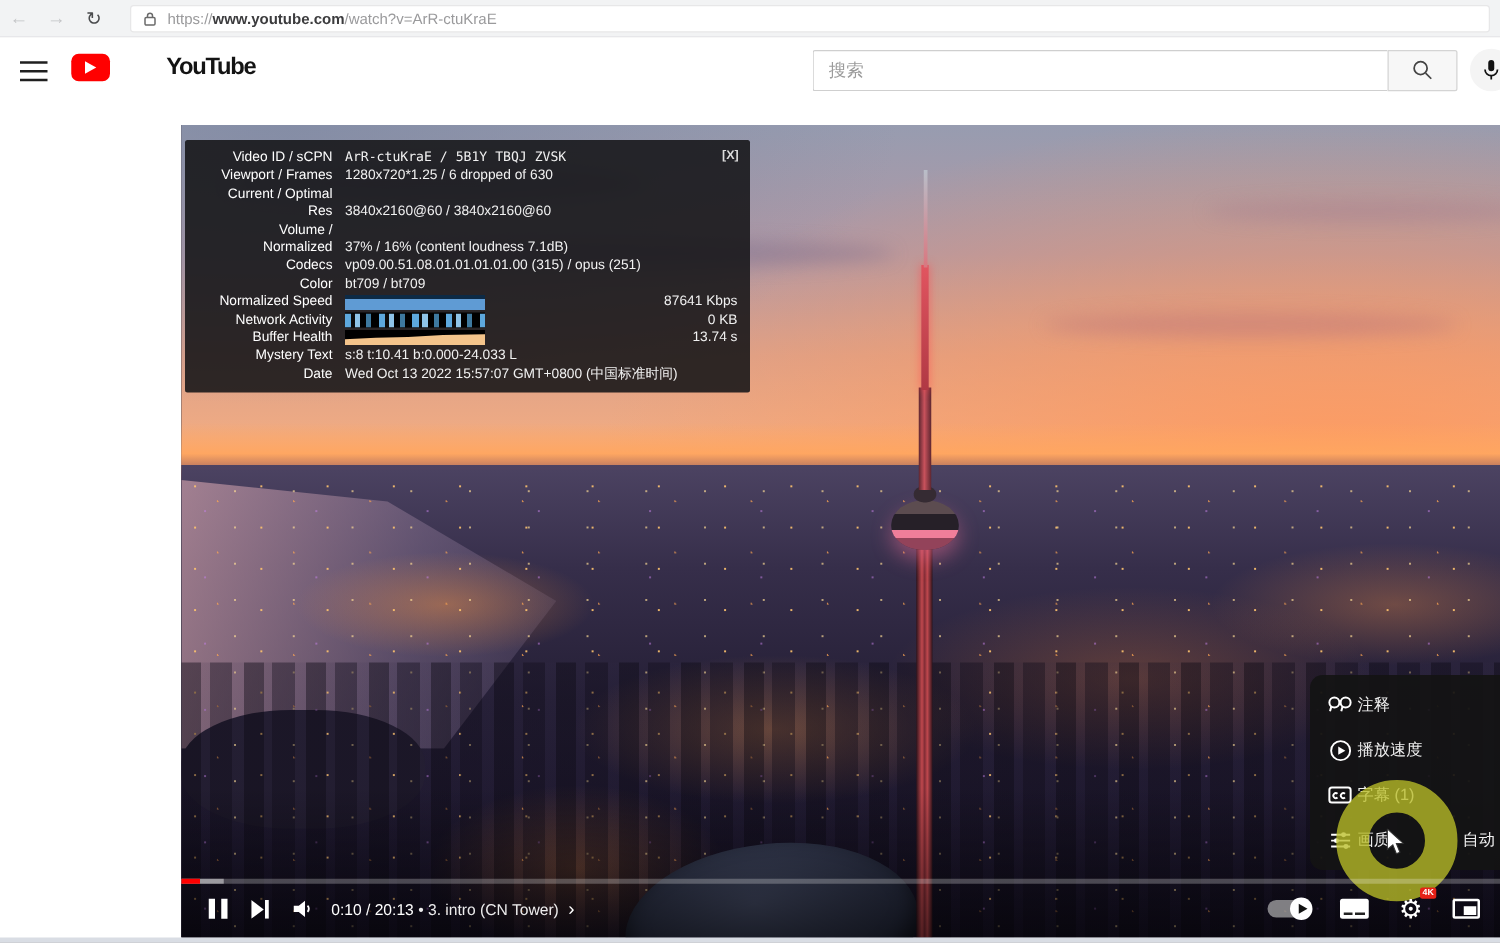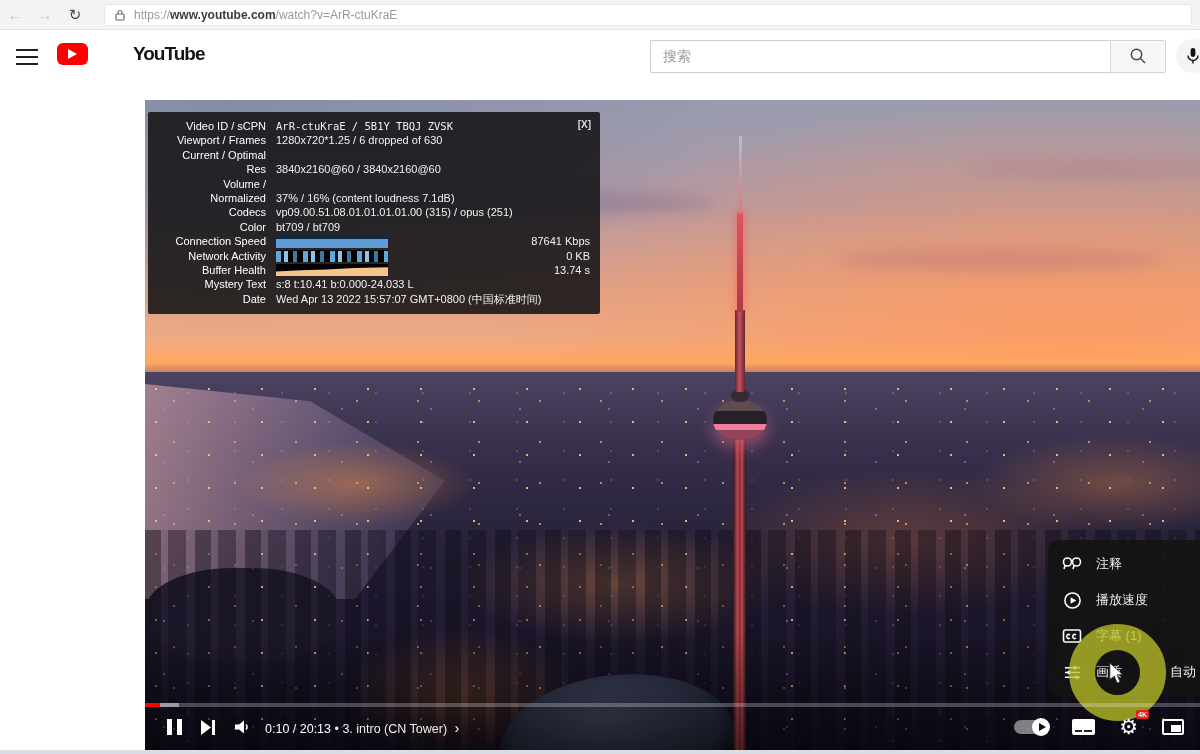--- a/index.html
+++ b/index.html
@@ -111,21 +111,21 @@
   .g-buf { background:#000; position:relative; overflow:hidden; }
   .g-buf:before { content:""; position:absolute; inset:0; background:#f4c48b;
     clip-path:polygon(0 58%, 22% 48%, 45% 42%, 70% 30%, 100% 24%, 100% 100%, 0 100%); }
   .s-close { position:absolute; right:9px; top:7px; color:#ddd; font-size:10px; font-weight:bold; cursor:pointer; }
 
   
   .menu { position:absolute; left:903px; top:440px; width:180px; background:rgba(20,20,20,.92);
     border-radius:10px 0 0 10px; padding:6px 0; z-index:6; }
   .m-item { height:36px; display:flex; align-items:center; padding:0 14px; color:#eee; font-size:13px; }
   .m-icon { width:20px; display:flex; justify-content:center; flex:none; }
-  .m-label { margin-left:14px; white-space:nowrap; }
+  .m-label { margin-left:4px; white-space:nowrap; }
   .m-value { margin-left:auto; color:#eee; white-space:nowrap; }
 
   
   .ring { position:absolute; left:924px; top:524px; width:97px; height:97px; border-radius:50%;
     border:26px solid rgba(186,190,40,.78); z-index:7; }
   .cursor { position:absolute; left:964px; top:563px; z-index:8; }
 
   
   .shade { position:absolute; left:0; bottom:0; width:100%; height:120px; z-index:4;
     background:linear-gradient(to bottom, rgba(0,0,0,0), rgba(0,0,0,.55)); }
@@ -254,41 +254,41 @@
       </div>
     <div class="s-row">
         <div class="s-label">Codecs</div>
         <div class="s-val">vp09.00.51.08.01.01.01.01.00 (315) / opus (251)</div>
       </div>
     <div class="s-row">
         <div class="s-label">Color</div>
         <div class="s-val">bt709 / bt709</div>
       </div>
     <div class="s-row">
-        <div class="s-label">Connection Speed</div>
+        <div class="s-label">Normalized Speed</div>
         <div class="s-graph g-conn"></div>
         <div class="s-val s-right">87641 Kbps</div>
       </div>
     <div class="s-row">
         <div class="s-label">Network Activity</div>
         <div class="s-graph g-net"></div>
         <div class="s-val s-right">0 KB</div>
       </div>
     <div class="s-row">
         <div class="s-label">Buffer Health</div>
         <div class="s-graph g-buf"></div>
         <div class="s-val s-right">13.74 s</div>
       </div>
     <div class="s-row">
         <div class="s-label">Mystery Text</div>
         <div class="s-val">s:8 t:10.41 b:0.000-24.033 L</div>
       </div>
     <div class="s-row">
         <div class="s-label">Date</div>
-        <div class="s-val">Wed Apr 13 2022 15:57:07 GMT+0800 (中国标准时间)</div>
+        <div class="s-val">Wed Oct 13 2022 15:57:07 GMT+0800 (中国标准时间)</div>
       </div>
   </div>
 
   <div class="menu">
     <div class="m-item">
       <span class="m-icon">
         <svg width="20" height="16" viewBox="0 0 20 16">
             <circle cx="5.5" cy="6" r="4" fill="none" stroke="#fff" stroke-width="1.6"></circle>
             <path d="M3 9.5 L2 13" stroke="#fff" stroke-width="1.6" fill="none"></path>
             <circle cx="14.5" cy="6" r="4" fill="none" stroke="#fff" stroke-width="1.6"></circle>

